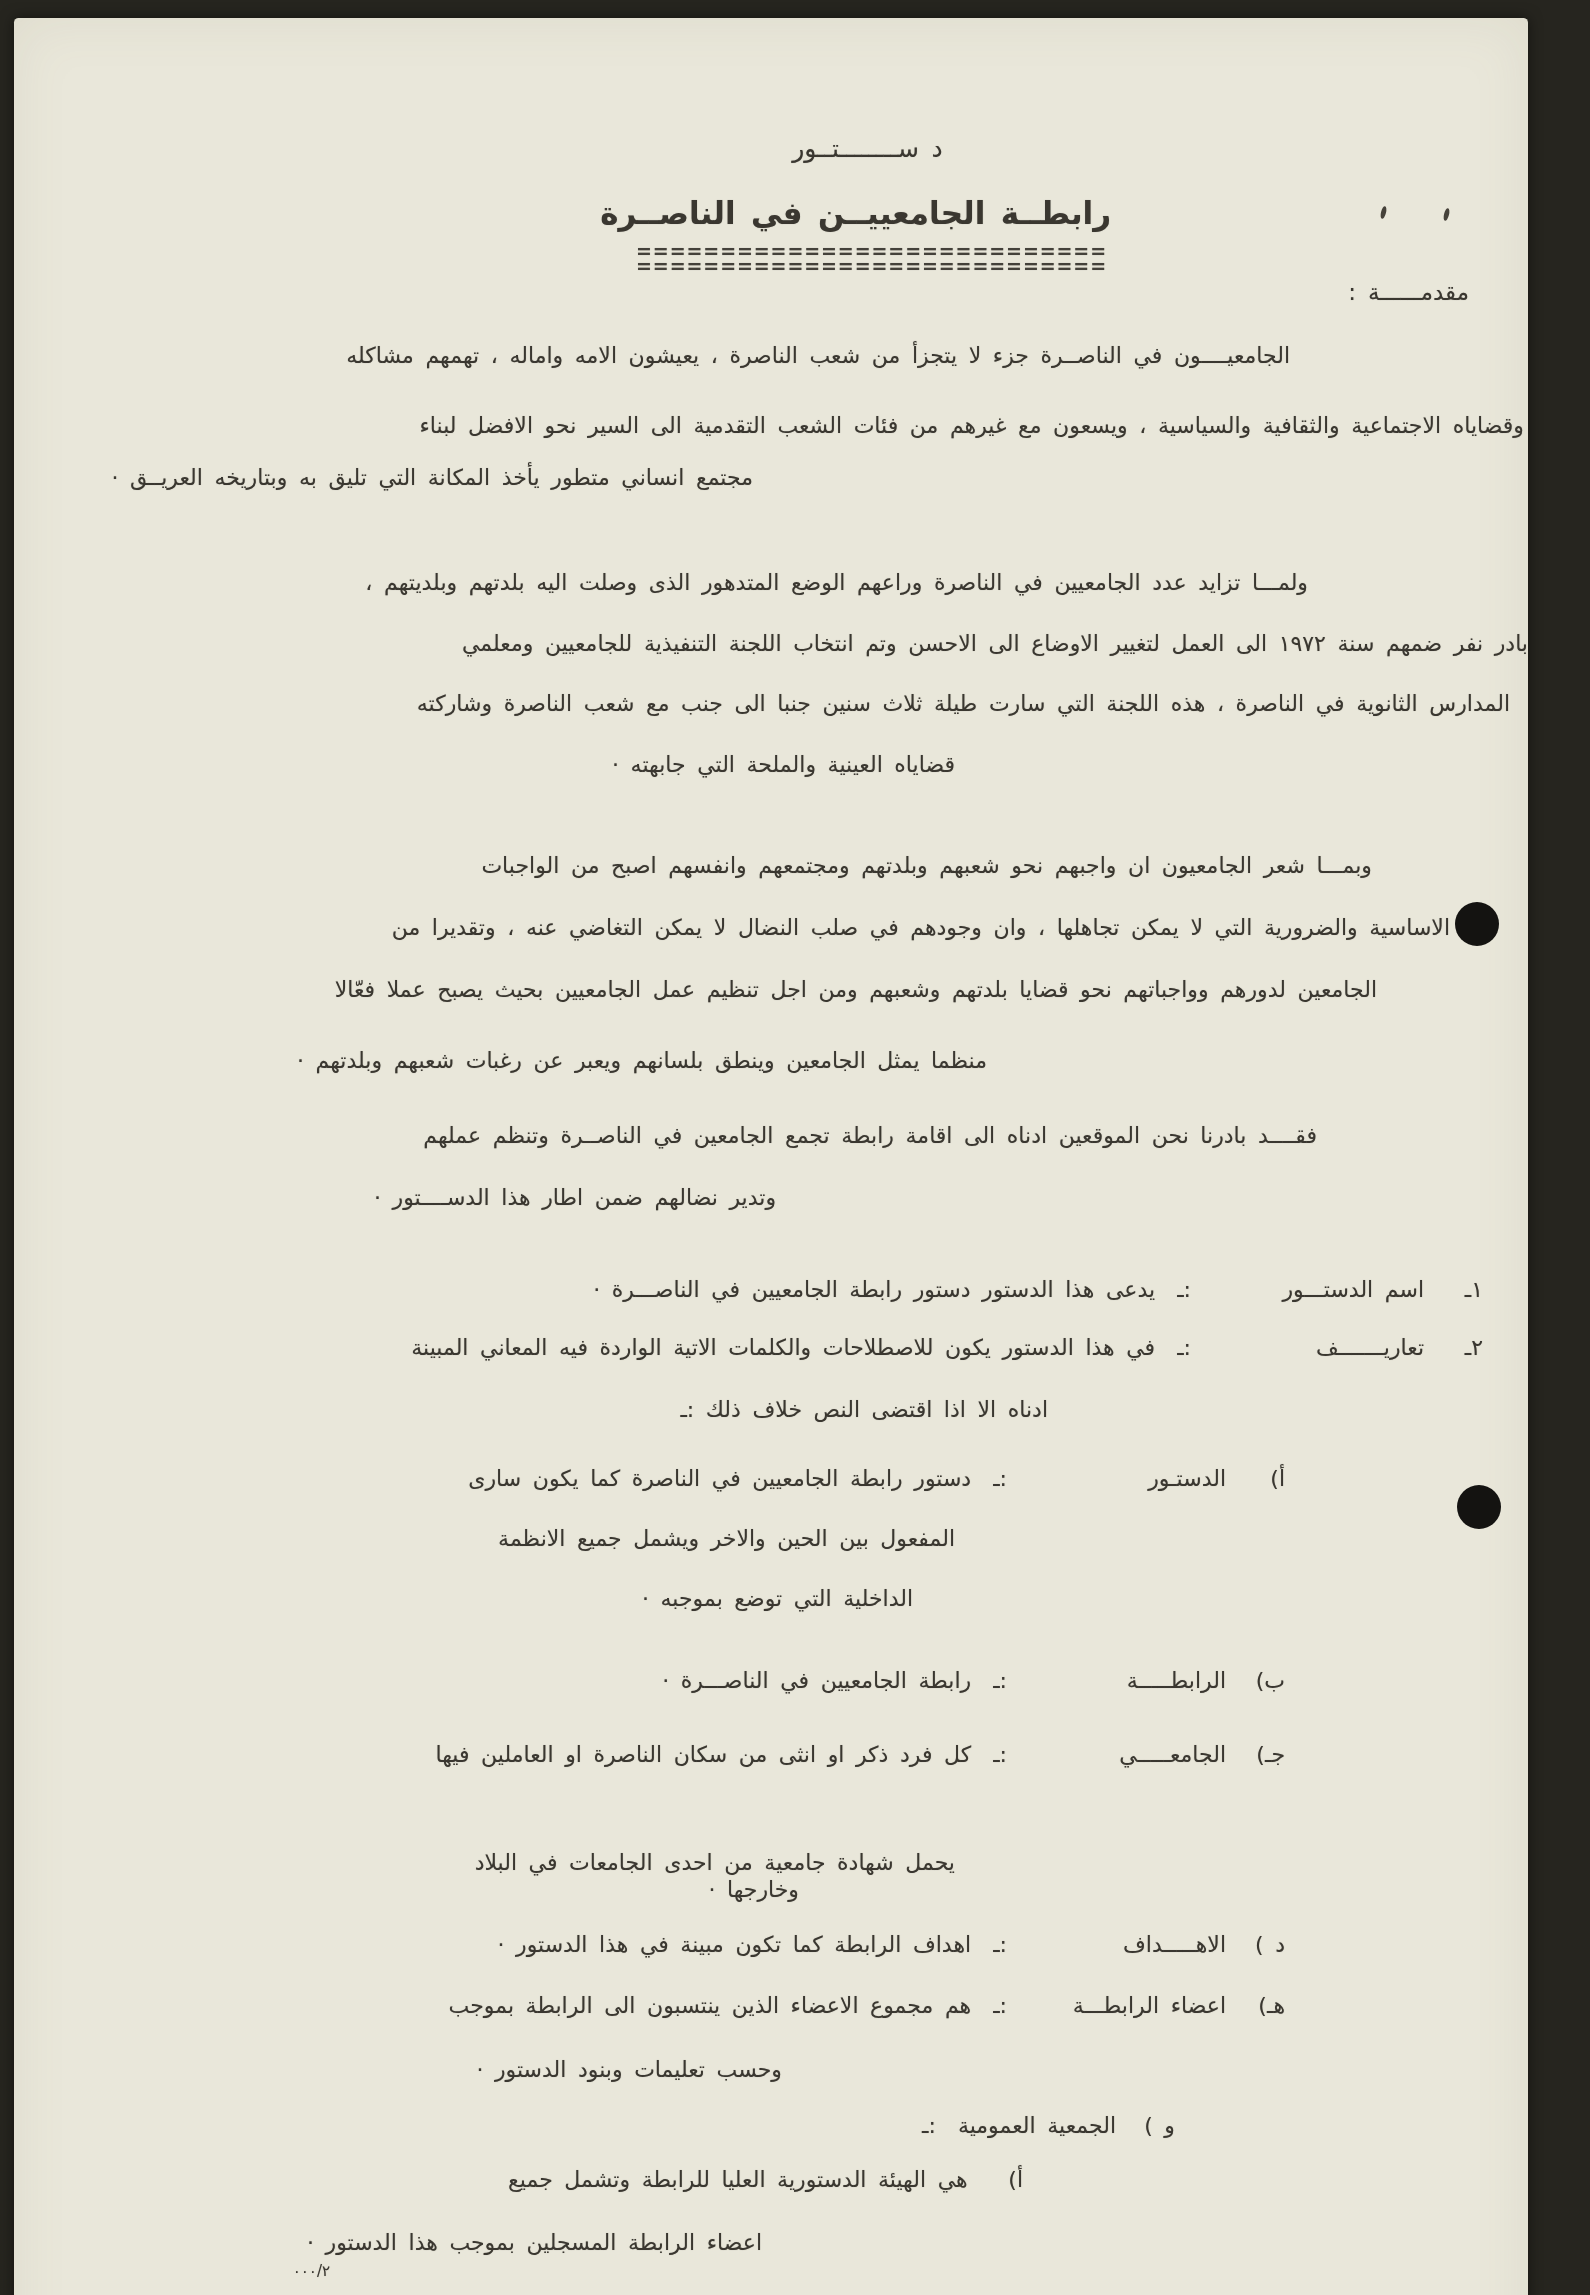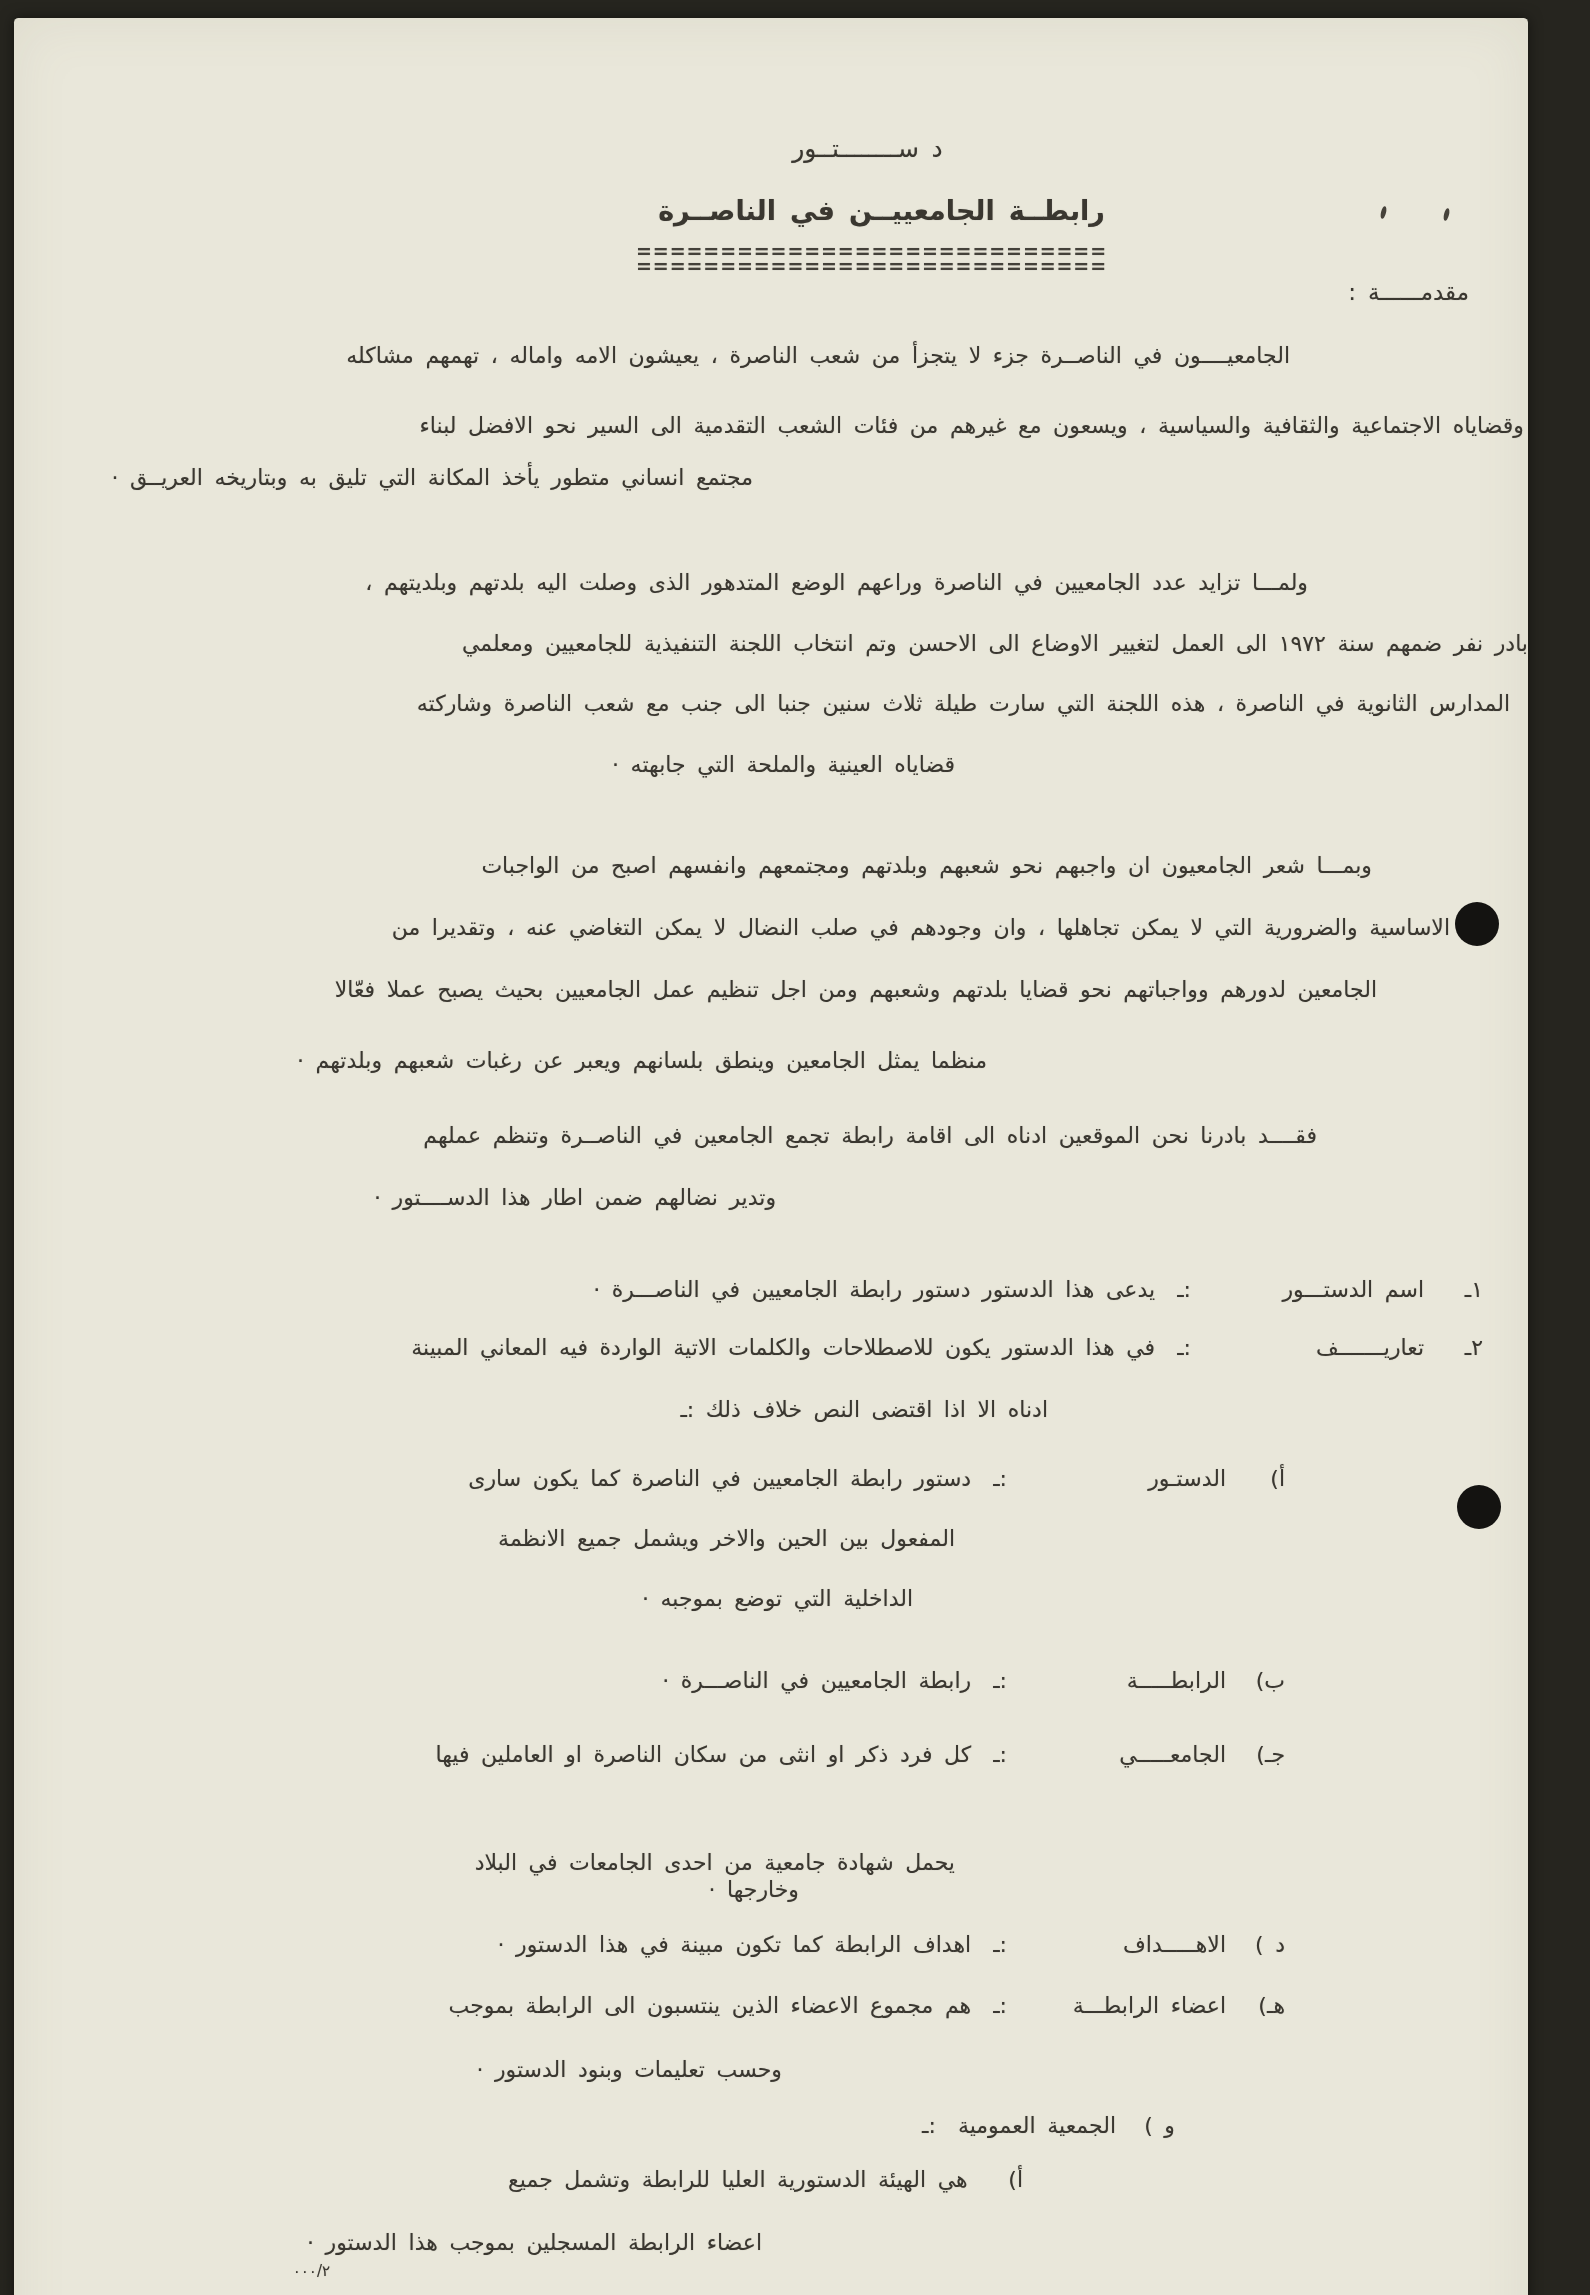--- a/index.html
+++ b/index.html
@@ -14,21 +14,21 @@
     background:#e9e7da;border-radius:4.6px;
     box-shadow:inset 0 0 55px rgba(125,115,85,.10), 0 0 13.8px rgba(0,0,0,.5);
   }
   .ln{
     position:absolute;white-space:nowrap;
     font-size:22px;line-height:1.25;color:#3a3730;
     text-shadow:0 0 0.9px rgba(58,55,48,.38);
     word-spacing:4.6px;
   }
   .title{font-size:25px;text-align:center;}
-  .subtitle{font-size:27px;font-weight:bold;text-align:center;}
+  .subtitle{font-size:31px;font-weight:bold;text-align:center;}
   .underline{font-size:19px;font-weight:bold;text-align:center;letter-spacing:0.9px;color:#44413a;}
   .heading{font-size:23px;}
   .row{
     position:absolute;display:flex;gap:22px;white-space:nowrap;
     font-size:22px;line-height:1.25;color:#3a3730;
     text-shadow:0 0 0.9px rgba(58,55,48,.38);
     word-spacing:4.6px;
   }
   .row .num{min-width:37px;}
   .row .label{min-width:211px;text-align:right;}

